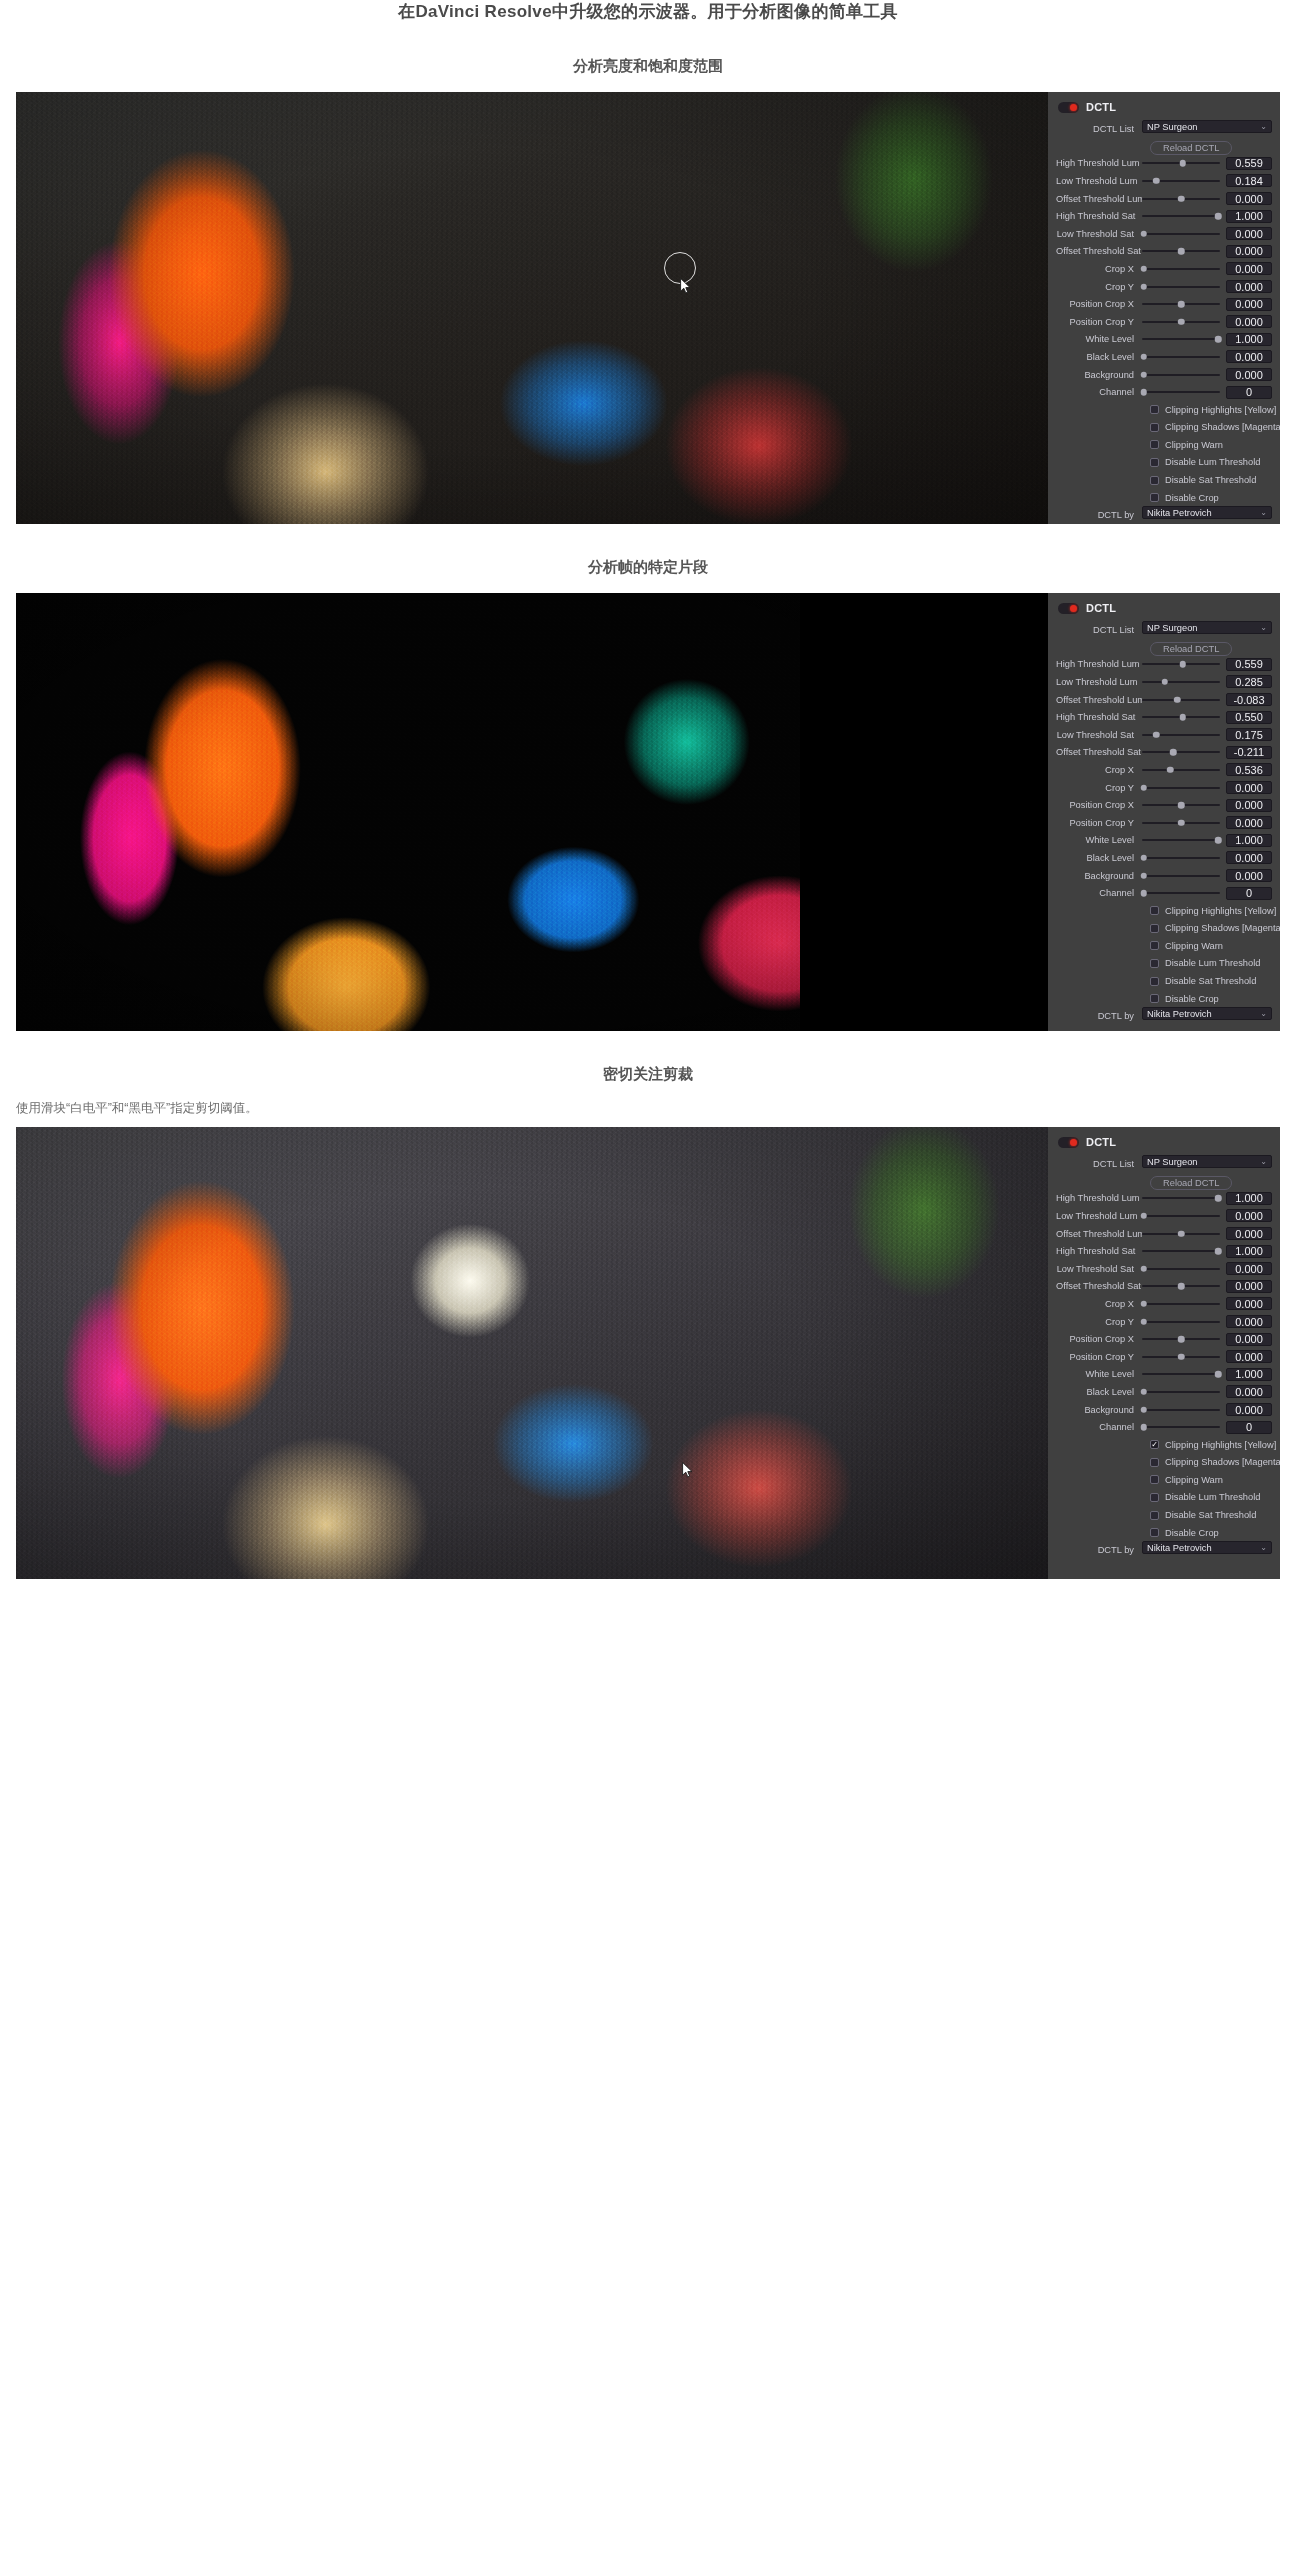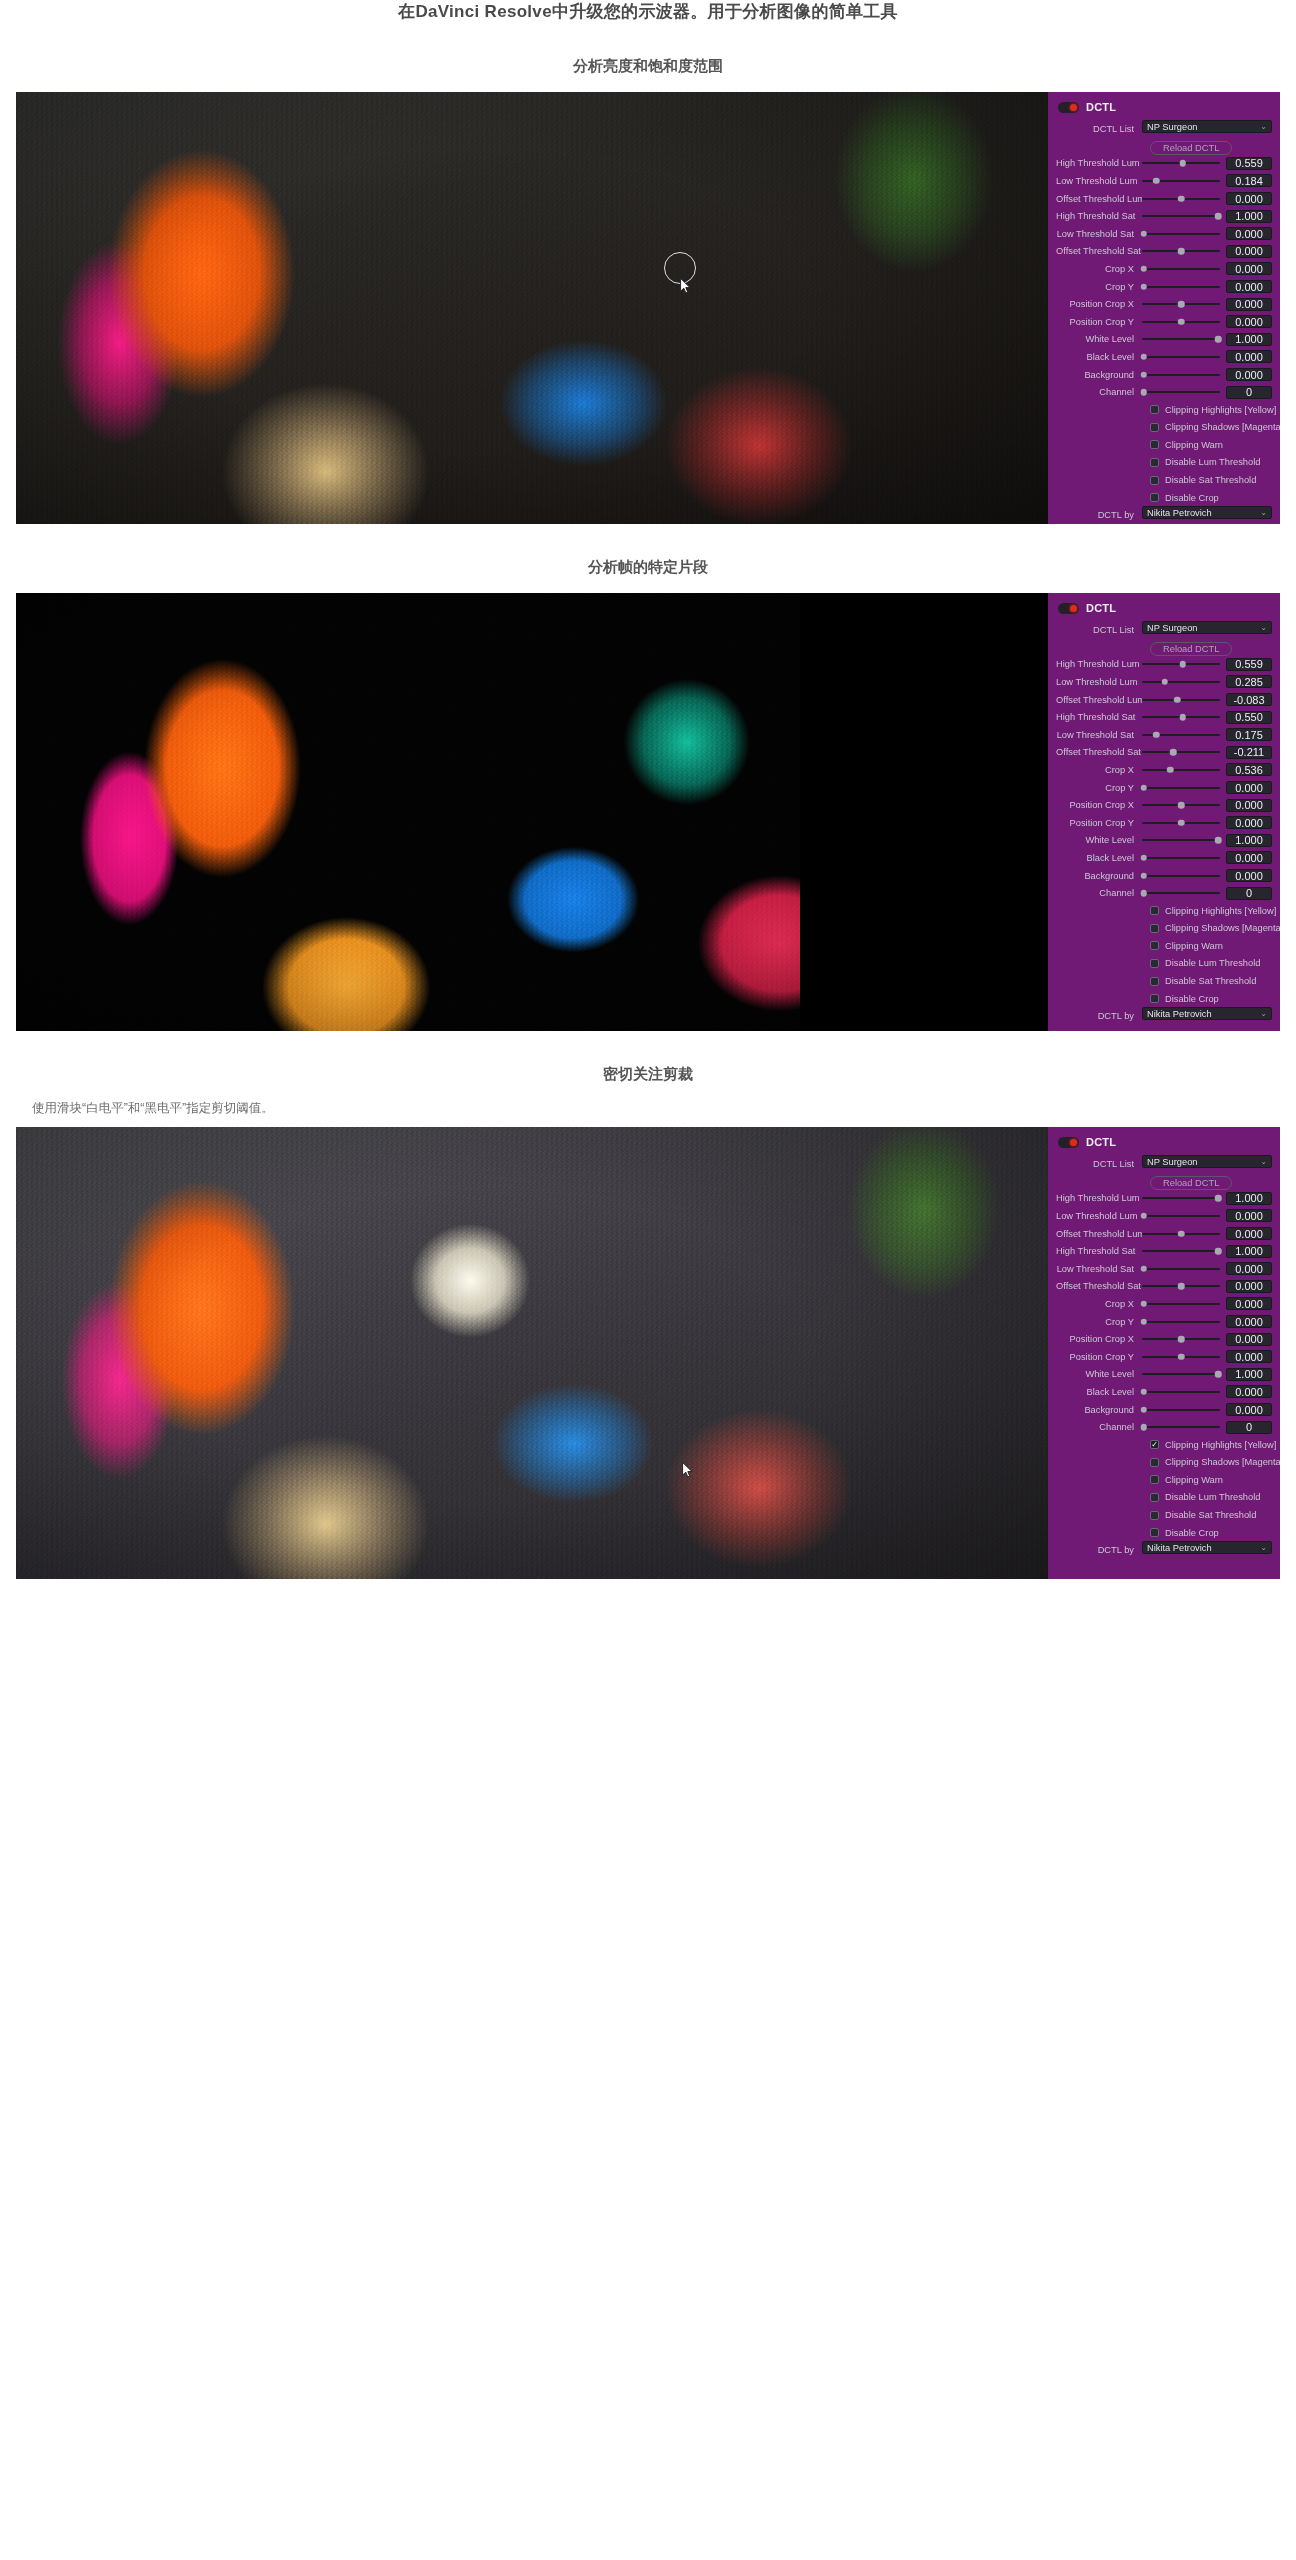--- a/index.html
+++ b/index.html
@@ -23,21 +23,21 @@
   .section-heading {
     text-align: center;
     font-size: 15px;
     font-weight: bold;
     color: #555555;
     margin-bottom: 16px;
   }
   .section-sub {
     font-size: 12.5px;
     color: #6d6d6d;
-    padding-left: 32px;
+    padding-left: 16px;
     margin-bottom: 10px;
   }
 
   
   .shot {
     position: relative;
     margin: 0 16px;
     width: 1264px;
     overflow: hidden;
     display: flex;
@@ -107,21 +107,21 @@
   
   .photo .cropband {
     position: absolute; top: 0; bottom: 0; right: 0;
     background: #000;
   }
 
   
   .dctl {
     flex: 0 0 232px;
     width: 232px;
-    background: #701a75;
+    background: #404040;
     color: #d7d7dd;
     font-size: 9.5px;
     padding: 7px 8px 6px 8px;
     position: relative;
   }
   .dctl-head {
     display: flex; align-items: center; gap: 7px;
     padding: 2px 0 7px 2px;
   }
   .toggle {

